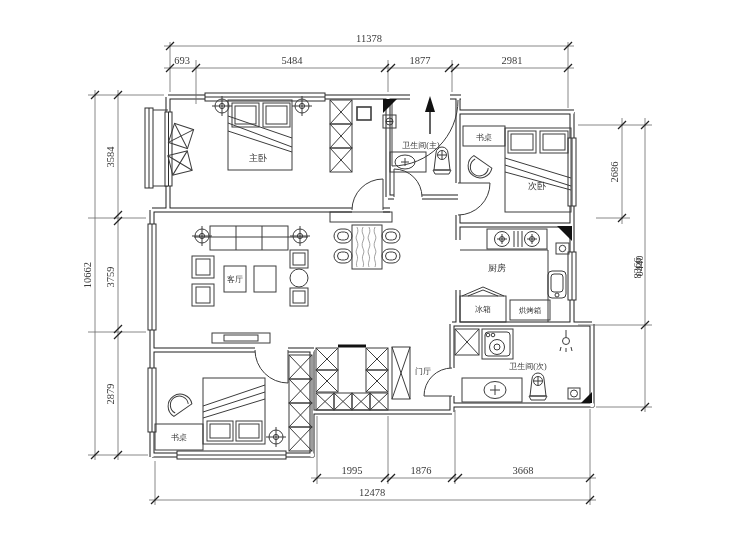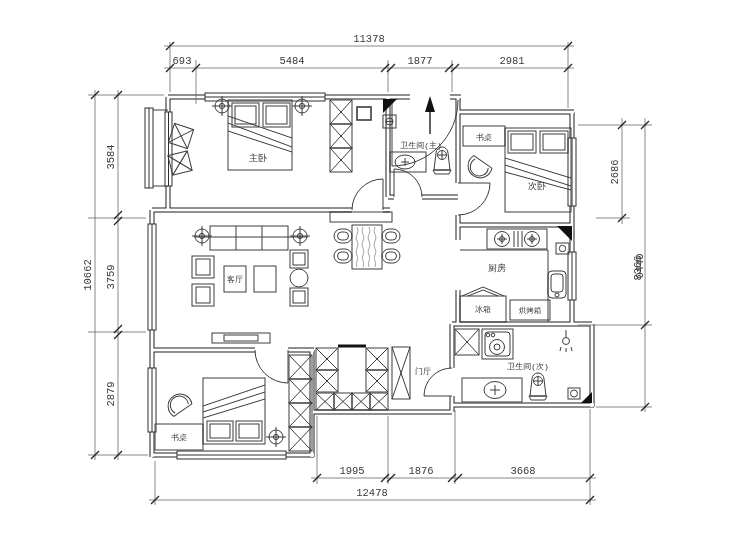--- a/index.html
+++ b/index.html
@@ -1,17 +1,17 @@
 <!DOCTYPE html>
 <html><head>
 <meta charset="utf-8">
 <style>
   html,body{margin:0;padding:0;background:#fff;}
   .stage{position:relative;width:750px;height:550px;background:#fff;overflow:hidden;
-         font-family:Liberation Mono, monospace;}
+         font-family:Liberation Serif, serif;}
   svg{position:absolute;left:0;top:0;}
   .wall-o{stroke:#1f1f1f;stroke-width:5;fill:none;stroke-linecap:butt;}
   .wall-i{stroke:#ffffff;stroke-width:3;fill:none;stroke-linecap:butt;}
   .thin{stroke:#3c3c3c;stroke-width:1;fill:none;}
   .thin2{stroke:#3c3c3c;stroke-width:1.6;fill:none;}
   .gray{stroke:#8a8a8a;stroke-width:0.8;fill:none;}
   .blk{fill:#111;stroke:none;}
   .win{stroke:#2e2e2e;stroke-width:1;fill:#fff;}
   .dim{stroke:#6b6b6b;stroke-width:0.8;fill:none;}
   .tick{stroke:#222;stroke-width:1.3;}

